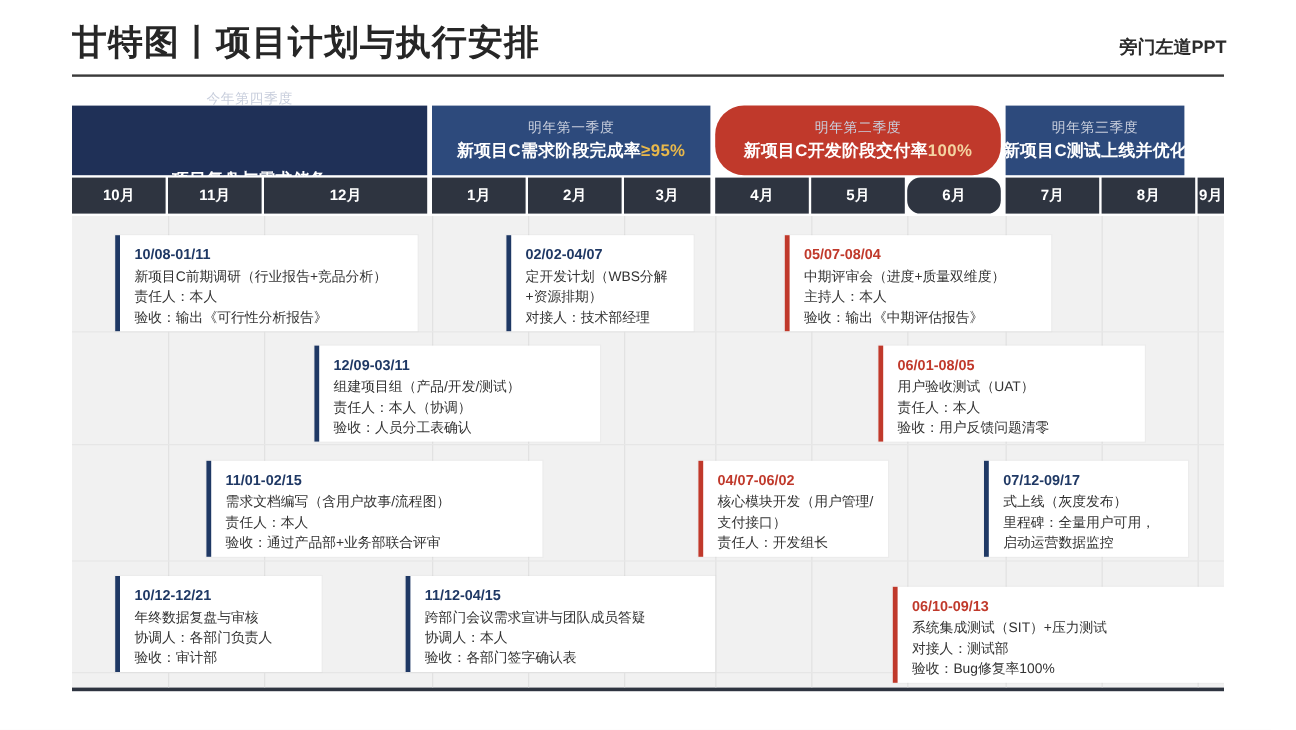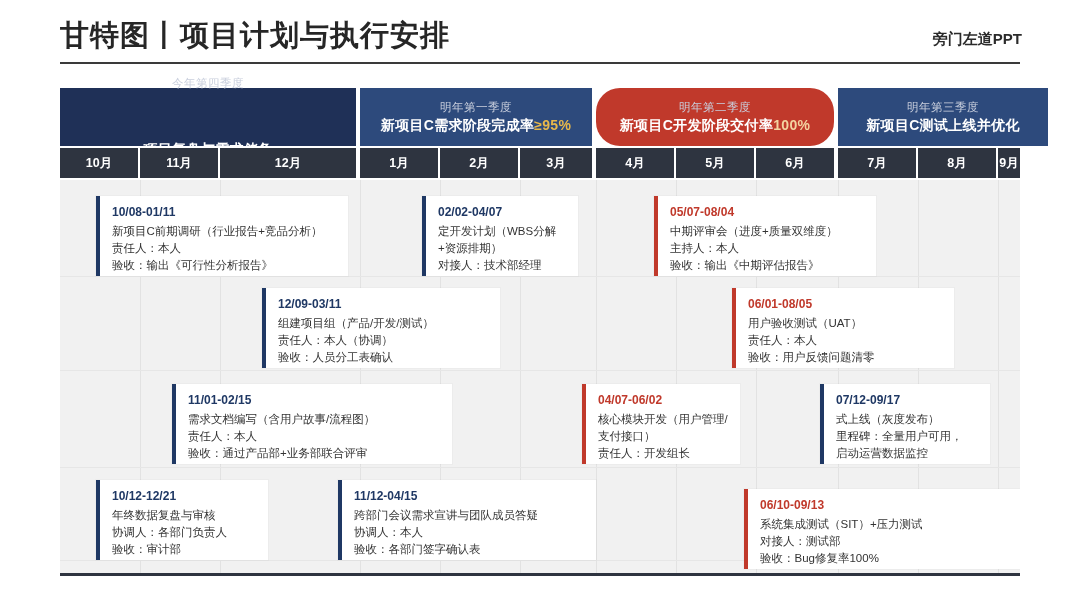--- a/index.html
+++ b/index.html
@@ -186,36 +186,36 @@
         <div class="q-main"><span>项目复盘与需求储备</span></div>
       </div>
       <div class="quarter" style="left: 300px; width: 232px; background: rgb(45, 74, 124);">
         <div class="q-sub">明年第一季度</div>
         <div class="q-main"><span>新项目C需求阶段完成率</span><span class="hl">≥95%</span></div>
       </div>
       <div class="quarter" style="left: 536px; width: 238px; background: rgb(192, 57, 43); border-radius: 24px;">
         <div class="q-sub">明年第二季度</div>
         <div class="q-main"><span>新项目C开发阶段交付率</span><span class="hl-red">100%</span></div>
       </div>
-      <div class="quarter" style="left: 778px; width: 210px; background: rgb(45, 74, 124);">
+      <div class="quarter" style="left: 778px; width: 149px; background: rgb(45, 74, 124);">
         <div class="q-sub">明年第三季度</div>
         <div class="q-main"><span>新项目C测试上线并优化</span></div>
       </div>
     </div>
 
   <div class="month-row">
       <div class="month-cell" style="left: 0px; width: 78px;">10月</div>
       <div class="month-cell" style="left: 80px; width: 78px; text-align: right;">11月</div>
       <div class="month-cell" style="left: 160px; width: 136px;">12月</div>
       <div class="month-cell" style="left: 300px; width: 78px;">1月</div>
       <div class="month-cell" style="left: 380px; width: 78px;">2月</div>
       <div class="month-cell" style="left: 460px; width: 72px;">3月</div>
       <div class="month-cell" style="left: 536px; width: 78px;">4月</div>
       <div class="month-cell" style="left: 616px; width: 78px;">5月</div>
-      <div class="month-cell" style="left: 696px; width: 78px;">6月</div>
+      <div class="month-cell" style="left: 696px; width: 78px; border-radius: 11px;">6月</div>
       <div class="month-cell" style="left: 778px; width: 78px;">7月</div>
       <div class="month-cell" style="left: 858px; width: 78px;">8月</div>
       <div class="month-cell" style="left: 938px; width: 22px;">9月</div>
     </div>
 
   <div class="grid-body">
       <div class="col-sep" style="left: 80px;"></div>
       <div class="col-sep" style="left: 160px;"></div>
       <div class="col-sep" style="left: 300px;"></div>
       <div class="col-sep" style="left: 380px;"></div>

